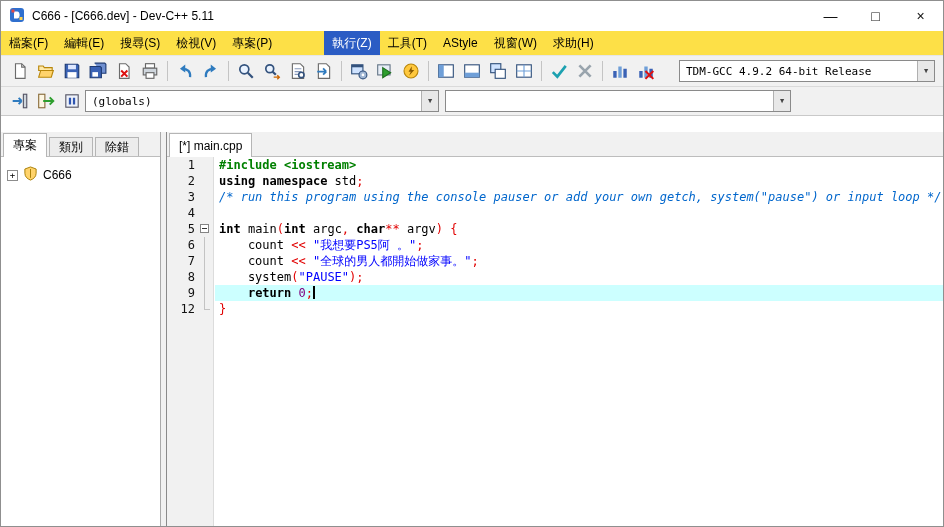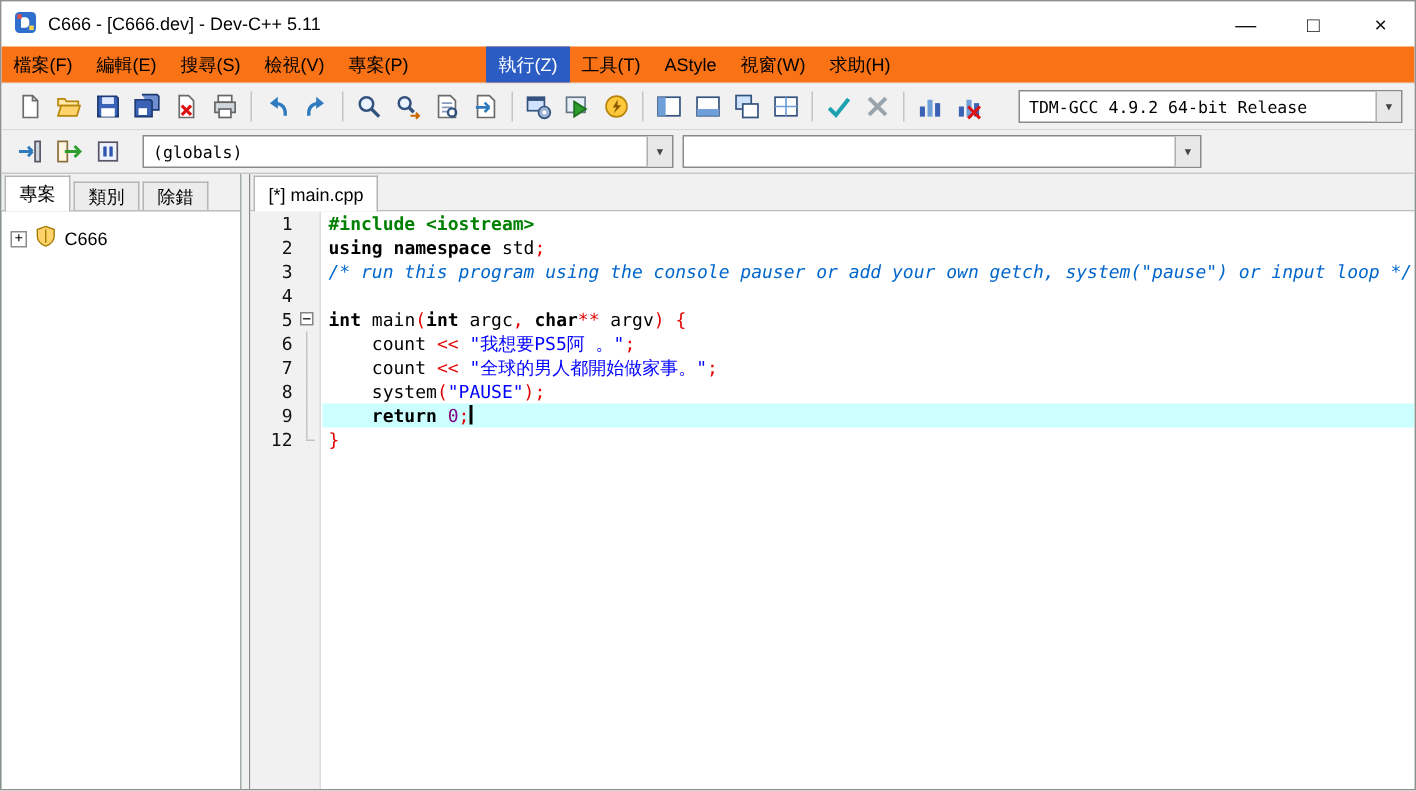--- a/index.html
+++ b/index.html
@@ -10,21 +10,21 @@
 
   
   .titlebar{height:30px;flex:0 0 30px;display:flex;align-items:center;padding-left:8px;
     background:#fff;font-size:12px;color:#000;}
   .titlebar .title{margin-left:7px;white-space:nowrap;}
   .win-controls{margin-left:auto;display:flex;height:100%;}
   .win-btn{width:45px;height:100%;display:flex;align-items:center;justify-content:center;
     font-size:14px;color:#111;cursor:default;}
 
   
-  .menubar{height:24px;flex:0 0 24px;display:flex;align-items:stretch;background:#f97316;
+  .menubar{height:24px;flex:0 0 24px;display:flex;align-items:stretch;background:#fde047;
     font-size:12px;border-bottom:1px solid #e6e6e6;}
   .menu-item{padding:0 8px;display:flex;align-items:center;white-space:nowrap;color:#000;}
   .menu-item.active{background:var(--menu-highlight);color:#fff;margin-left:44px;}
 
   
   .toolbar{background:var(--toolbar-bg);display:flex;align-items:center;padding:0 6px;}
   .tb1{height:30px;flex:0 0 30px;border-bottom:1px solid #dadada;gap:16px;}
   .tb2{height:28px;flex:0 0 28px;border-bottom:1px solid #c9c9c9;}
   .tb-groups{display:flex;align-items:center;height:100%;}
   .tb-btn{width:26px;height:25px;display:flex;align-items:center;justify-content:center;
@@ -33,25 +33,25 @@
   .tb-sep{width:1px;height:20px;background:#c4c4c4;margin:0 4px;display:inline-block;}
 
   
   .combo{height:22px;box-sizing:border-box;background:#fff;border:1px solid #8a8a8a;
     display:flex;align-items:center;font-family:"DejaVu Sans Mono","Liberation Mono",monospace;
     font-size:11px;color:#000;}
   .combo-text{padding:0 6px;flex:1;white-space:nowrap;overflow:hidden;}
   .combo-btn{width:16px;height:100%;background:#e8e8e8;border-left:1px solid #b0b0b0;
     display:flex;align-items:center;justify-content:center;font-size:7px;color:#444;}
   .combo.compiler{width:256px;margin-left:auto;margin-right:2px;}
-  .combo.globals{width:354px;margin-left:10px;}
+  .combo.globals{width:354px;}
   .combo.members{width:346px;margin-left:6px;}
 
   
-  .main{flex:1;display:flex;min-height:0;background:#15803d;}
+  .main{flex:1;display:flex;min-height:0;background:#ec4899;margin-top:16px;}
   .sidebar{width:160px;flex:0 0 160px;box-sizing:border-box;border-right:1px solid #aaa;
     display:flex;flex-direction:column;background:#fff;}
   .splitter{width:5px;flex:0 0 5px;background:var(--toolbar-bg);}
   .editor-col{flex:1;display:flex;flex-direction:column;border-left:1px solid #8a8a8a;
     background:#fff;min-width:0;}
 
   
   .s-tabs,.e-tabs{height:24px;flex:0 0 24px;background:var(--toolbar-bg);display:flex;
     align-items:flex-end;padding-left:2px;border-bottom:1px solid #bdbdbd;font-size:12px;}
   .s-tab,.e-tab{height:19px;box-sizing:border-box;padding:0 9px;display:flex;align-items:center;

